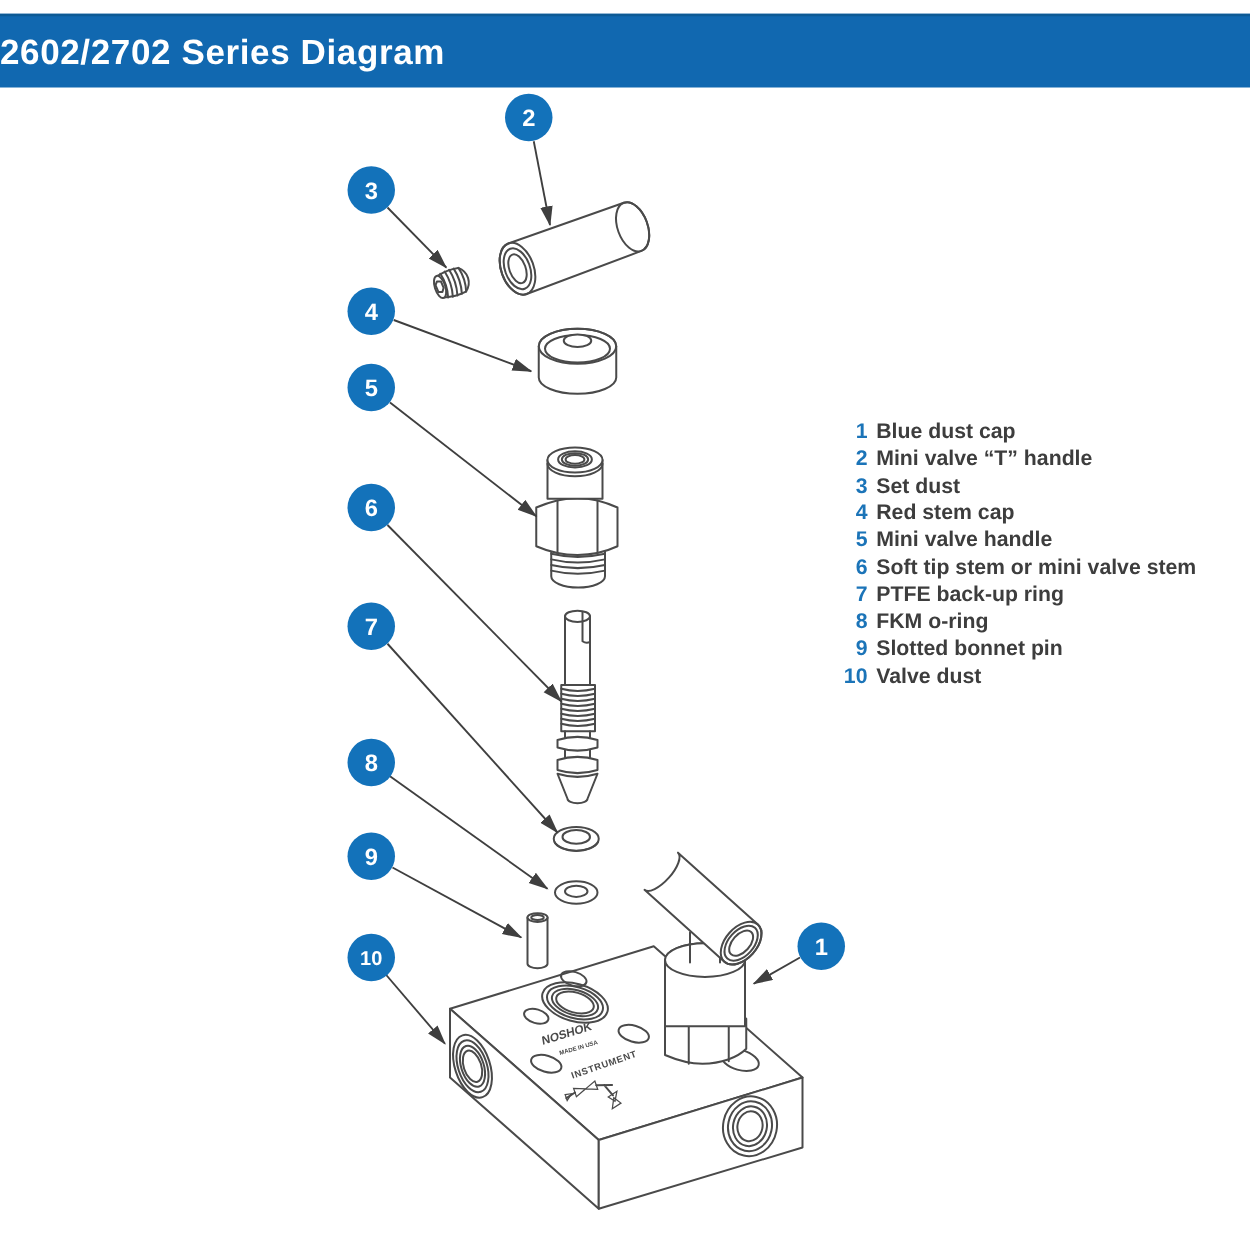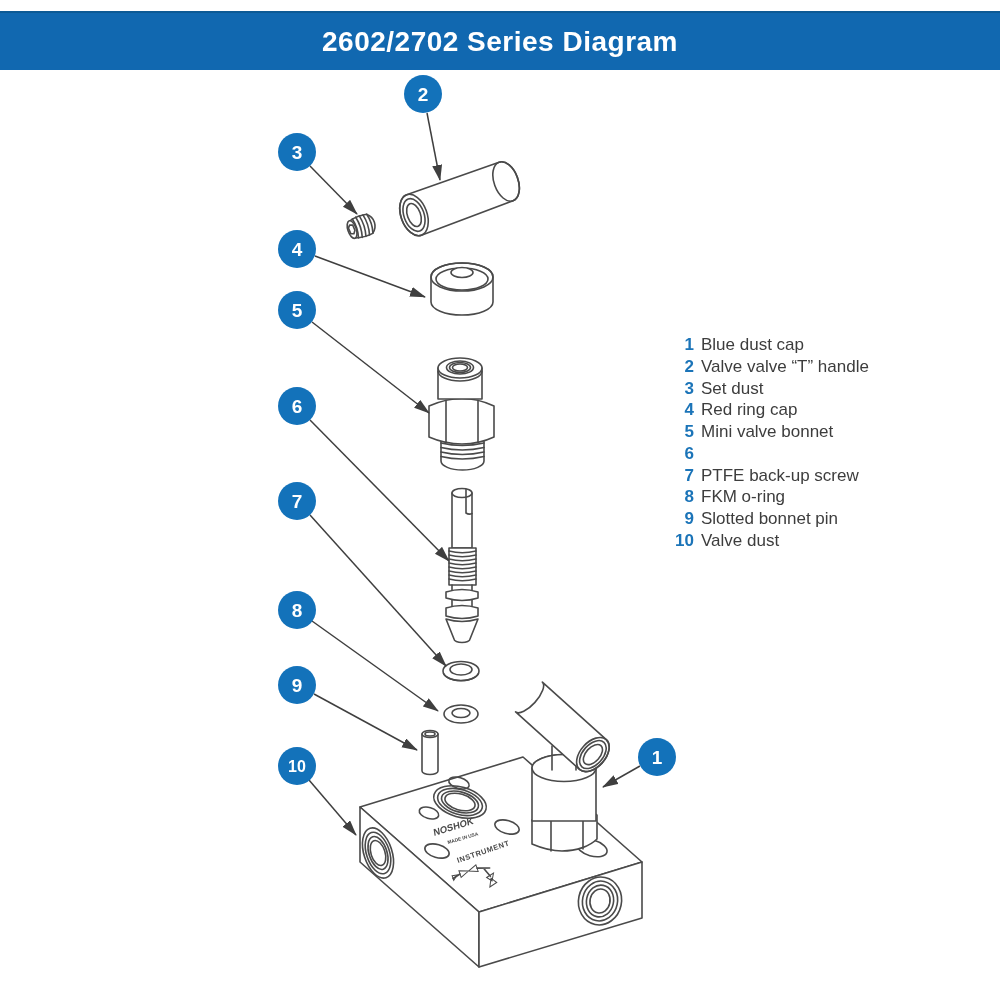--- a/index.html
+++ b/index.html
@@ -1,30 +1,30 @@
 <!DOCTYPE html>
 <html><head>
 <meta charset="utf-8">
 <style>
   html,body{margin:0;padding:0;background:#ffffff;}
   body{width:1000px;height:1000px;position:relative;overflow:hidden;
        font-family:"Liberation Sans","DejaVu Sans",sans-serif;}
 
   .header{position:absolute;left:0;top:11px;width:1000px;height:57px;
           background:#1168b0;border-top:2px solid #0d5a95;
-          display:flex;align-items:center;justify-content:center;}
+          display:flex;align-items:center;}
   .header h1{margin:0;color:#ffffff;font-size:28px;font-weight:bold;letter-spacing:.5px;}
 
   .diagram{position:absolute;left:0;top:0;width:1000px;height:1000px;}
 
   .legend{position:absolute;left:658px;top:335px;width:320px;}
   .legend-row{display:flex;align-items:baseline;height:21.75px;font-size:17px;}
   .legend-num{display:inline-block;width:36px;text-align:right;margin-right:7px;
               color:#1b74b8;font-weight:bold;}
-  .legend-lbl{color:#3d3d3d;}
+  .legend-lbl{color:#3d3d3d;font-weight:bold;}
 
   
   .ln{stroke:#4a4a4a;stroke-width:1.6;fill:none;stroke-linecap:round;stroke-linejoin:round;}
   .fw{stroke:#4a4a4a;stroke-width:1.6;fill:#ffffff;stroke-linejoin:round;}
   .leader{stroke:#3f3f3f;stroke-width:1.5;fill:none;}
   .callout-circle{fill:#1372ba;stroke:none;}
   .callout-num{fill:#ffffff;font-family:"Liberation Sans",sans-serif;font-weight:bold;
                font-size:19px;text-anchor:middle;}
   .callout-num.small{font-size:16px;}
   .marking{fill:#4a4a4a;stroke:none;font-family:"Liberation Sans",sans-serif;font-weight:bold;}
@@ -219,40 +219,41 @@
   </g>
 </svg>
 
 <div class="legend">
   <div class="legend-row">
     <span class="legend-num">1</span>
     <span class="legend-lbl">Blue dust cap</span>
   </div>
   <div class="legend-row">
     <span class="legend-num">2</span>
-    <span class="legend-lbl">Valve valve “T” handle</span>
+    <span class="legend-lbl">Mini valve “T” handle</span>
   </div>
   <div class="legend-row">
     <span class="legend-num">3</span>
     <span class="legend-lbl">Set dust</span>
   </div>
   <div class="legend-row">
     <span class="legend-num">4</span>
-    <span class="legend-lbl">Red ring cap</span>
+    <span class="legend-lbl">Red stem cap</span>
   </div>
   <div class="legend-row">
     <span class="legend-num">5</span>
-    <span class="legend-lbl">Mini valve bonnet</span>
+    <span class="legend-lbl">Mini valve handle</span>
   </div>
   <div class="legend-row">
     <span class="legend-num">6</span>
+    <span class="legend-lbl">Soft tip stem or mini valve stem</span>
   </div>
   <div class="legend-row">
     <span class="legend-num">7</span>
-    <span class="legend-lbl">PTFE back-up screw</span>
+    <span class="legend-lbl">PTFE back-up ring</span>
   </div>
   <div class="legend-row">
     <span class="legend-num">8</span>
     <span class="legend-lbl">FKM o-ring</span>
   </div>
   <div class="legend-row">
     <span class="legend-num">9</span>
     <span class="legend-lbl">Slotted bonnet pin</span>
   </div>
   <div class="legend-row">

